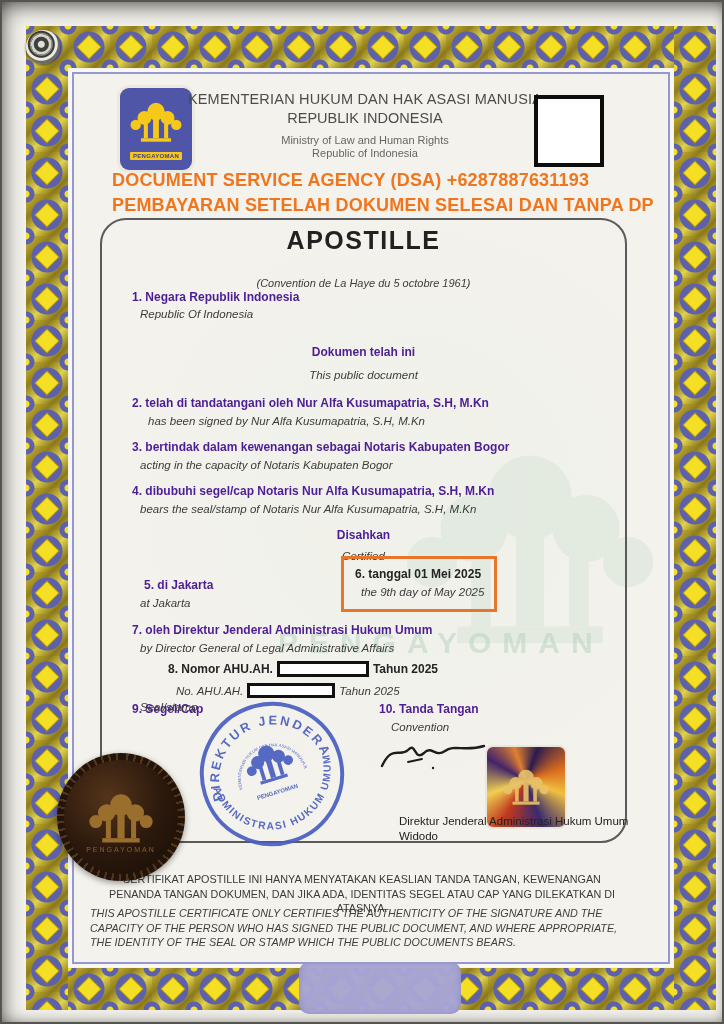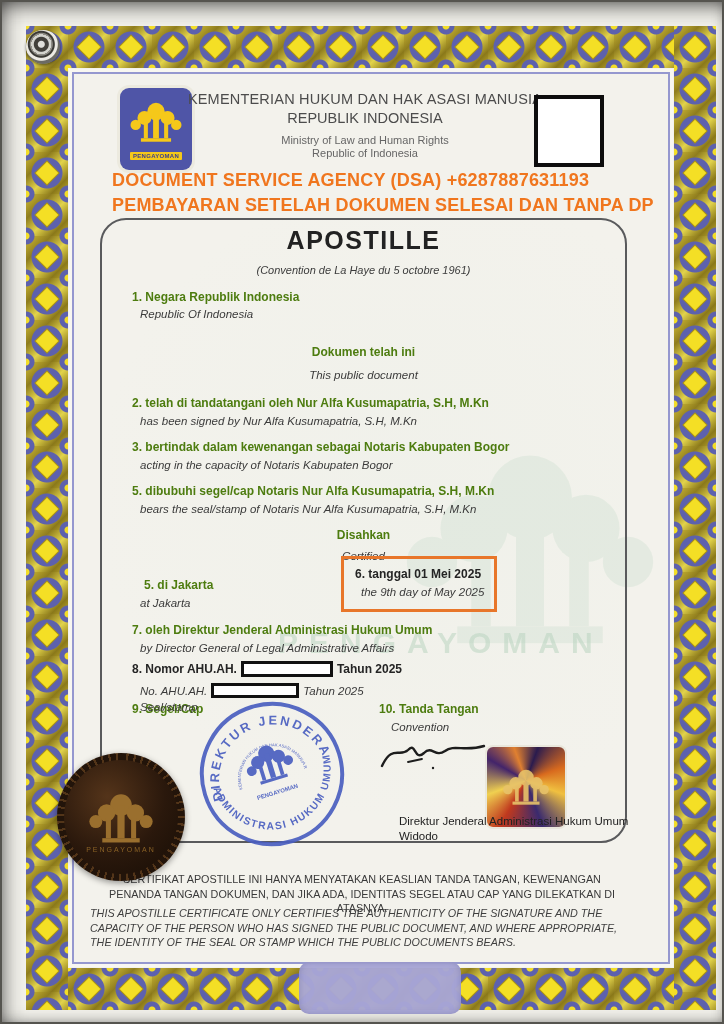--- a/index.html
+++ b/index.html
@@ -59,25 +59,25 @@
   
   .wm-tree{position:absolute;left:390px;top:408px;width:280px;height:280px;opacity:.14;color:#8fc0a0;z-index:2;}
   .wm-text{position:absolute;left:278px;top:626px;z-index:2;font-size:30px;font-weight:bold;
     color:#b9d4bf;opacity:.55;letter-spacing:11px;}
   
   .cert-box{position:absolute;left:100px;top:218px;width:527px;height:625px;z-index:3;
     border:2px solid #595a5c;border-radius:26px;
     background:radial-gradient(circle at 60% 45%, rgba(214,232,219,.10), rgba(0,0,0,0) 70%);}
   .titleblk{position:absolute;left:100px;top:226px;width:527px;text-align:center;z-index:4;}
   .cert-title{font-size:25px;font-weight:bold;color:#222;letter-spacing:1.5px;}
-  .cert-sub{font-size:11px;font-style:italic;color:#3c3c3c;margin-top:9px;}
-  .id-line{position:absolute;z-index:4;font-size:12px;font-weight:bold;color:#4d7c0f;white-space:nowrap;}
+  .cert-sub{font-size:11px;font-style:italic;color:#3c3c3c;margin-top:22px;}
+  .id-line{position:absolute;z-index:4;font-size:12px;font-weight:bold;color:#4c1d95;white-space:nowrap;}
   .en-line{position:absolute;z-index:4;font-size:11.5px;font-style:italic;color:#3b3b3b;white-space:nowrap;}
   .centerblk{position:absolute;left:100px;width:527px;text-align:center;z-index:4;}
-  .row8{position:absolute;z-index:4;display:flex;align-items:center;gap:4px;}
+  .row8{position:absolute;z-index:4;display:flex;align-items:center;gap:4px;margin-left:36px;}
   .row8 span{white-space:nowrap;}
   .r8id{font-size:12px;font-weight:bold;color:#242424;}
   .r8en{font-size:11.5px;font-style:italic;color:#3b3b3b;}
   .redact{display:inline-block;background:#fff;border:3px solid #111;}
   .redact-a{width:92px;height:16px;}
   .redact-b{width:88px;height:15px;}
   .hl-box{position:absolute;left:341px;top:556px;width:156px;height:56px;z-index:4;
     border:3px solid #e8762a;padding:8px 0 0 11px;}
   .hl-box .id{font-size:12px;font-weight:bold;color:#242424;white-space:nowrap;}
   .hl-box .en{font-size:11.5px;font-style:italic;color:#3b3b3b;margin:5px 0 0 6px;white-space:nowrap;}
@@ -249,26 +249,26 @@
     <div class="cert-sub">(Convention de La Haye du 5 octobre 1961)</div>
   </div>
 
   <div class="id-line" style="left:132px;top:290px">1. Negara Republik Indonesia</div>
   <div class="en-line" style="left:140px;top:308px">Republic Of Indonesia</div>
 
   <div class="centerblk" style="top:342px"><span class="id-line" style="position:static">Dokumen telah ini</span></div>
   <div class="centerblk" style="top:365px"><span class="en-line" style="position:static">This public document</span></div>
 
   <div class="id-line" style="left:132px;top:396px">2. telah di tandatangani oleh Nur Alfa Kusumapatria, S.H, M.Kn</div>
-  <div class="en-line" style="left:140px;top:415px">has been signed by Nur Alfa Kusumapatria, S.H, M.Kn</div>
+  <div class="en-line" style="left:148px;top:415px">has been signed by Nur Alfa Kusumapatria, S.H, M.Kn</div>
 
   <div class="id-line" style="left:132px;top:440px">3. bertindak dalam kewenangan sebagai Notaris Kabupaten Bogor</div>
   <div class="en-line" style="left:140px;top:459px">acting in the capacity of Notaris Kabupaten Bogor</div>
 
-  <div class="id-line" style="left:132px;top:484px">5. dibubuhi segel/cap Notaris Nur Alfa Kusumapatria, S.H, M.Kn</div>
+  <div class="id-line" style="left:132px;top:484px">4. dibubuhi segel/cap Notaris Nur Alfa Kusumapatria, S.H, M.Kn</div>
   <div class="en-line" style="left:140px;top:503px">bears the seal/stamp of Notaris Nur Alfa Kusumapatria, S.H, M.Kn</div>
 
   <div class="centerblk" style="top:525px"><span class="id-line" style="position:static">Disahkan</span></div>
   <div class="centerblk" style="top:546px"><span class="en-line" style="position:static">Certified</span></div>
 
   <div class="id-line" style="left:144px;top:578px">5. di Jakarta</div>
   <div class="en-line" style="left:140px;top:597px">at Jakarta</div>
 
   <div class="hl-box">
     <div class="id">6. tanggal 01 Mei 2025</div>

